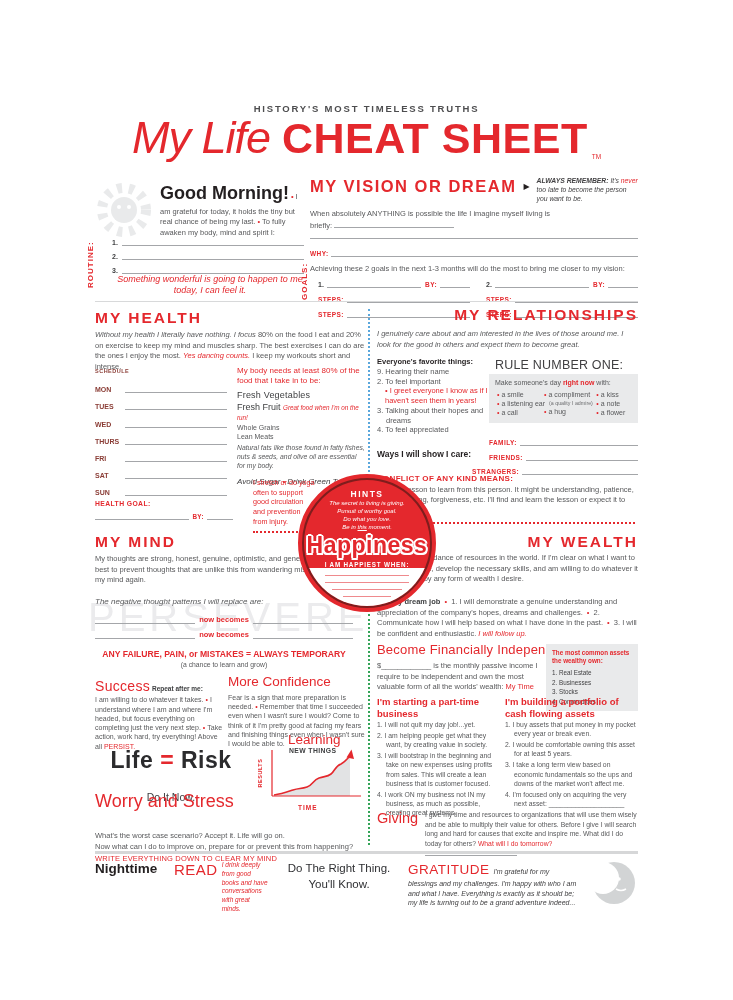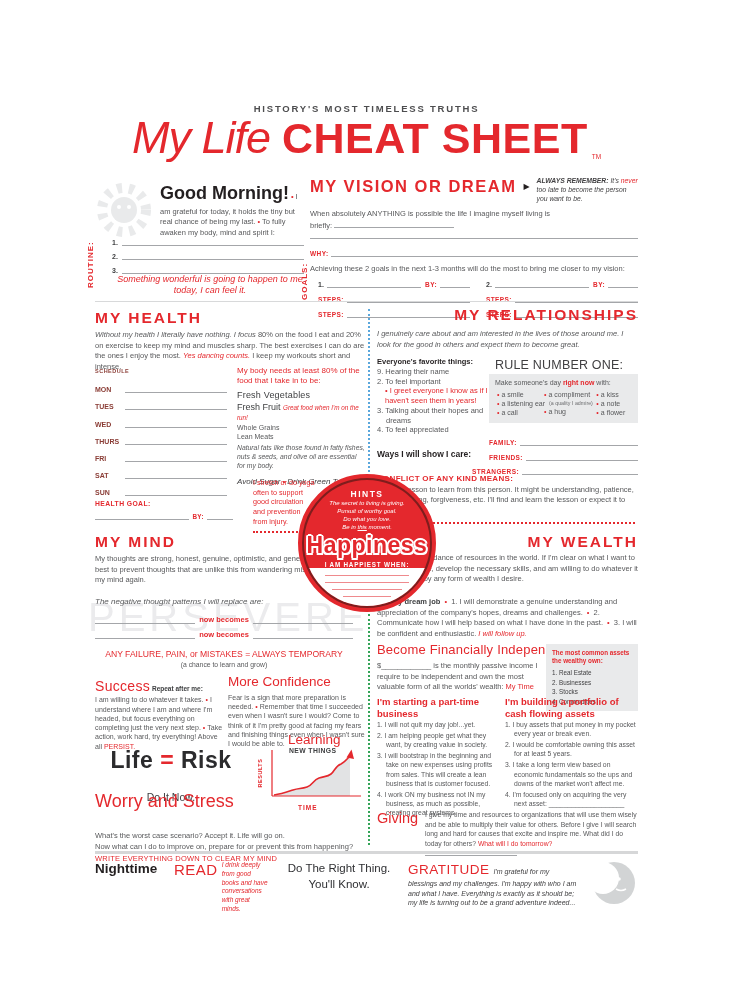--- a/index.html
+++ b/index.html
@@ -106,21 +106,21 @@
 #circle .chord{position:absolute;left:0;right:0;bottom:0;height:38px;background:#fff;padding-top:7px}
 #circle .chord div{border-bottom:1px solid #ef8a8d;margin:0 auto 6px}
 
 #mind{left:95px;top:533px;width:258px;font-size:7.5px}
 #mind h2{font-size:15.5px;font-weight:bold;color:#e4282d;letter-spacing:2px}
 #mind .wm{position:absolute;left:-7px;top:62px;font-size:40px;letter-spacing:4px;color:#ebebed;white-space:nowrap}
 #mind .intro{position:absolute;top:21px;width:256px;line-height:1.4}
 #mind .prompt{position:absolute;top:64px;font-style:italic;font-size:8px}
 #mind .nrow{position:absolute;width:258px}
 #mind .nb{color:#e4282d;font-weight:bold;font-size:7.5px;margin:0 4px}
-#mind .failure{position:absolute;top:116px;width:100%;text-align:center;color:#e4282d;font-weight:normal;font-size:8.6px;white-space:nowrap}
+#mind .failure{position:absolute;top:116px;width:100%;text-align:center;color:#e4282d;font-weight:bold;font-size:8.6px;white-space:nowrap}
 #mind .failure-sub{position:absolute;top:128px;width:100%;text-align:center;font-size:6.8px;color:#58595b}
 
 #success{left:95px;top:677px;width:130px;font-size:7px;line-height:1.32}
 #success .h{color:#e4282d;font-size:14px;letter-spacing:.3px}
 #success .sub{font-size:6.5px;color:#3f4042;font-weight:bold}
 #conf{left:228px;top:673px;width:139px;font-size:7px;line-height:1.32}
 #conf .h{color:#e4282d;font-size:13.5px;margin-bottom:2px}
 #risk{left:100px;top:747px;width:142px;text-align:center}
 #risk .main{font-size:23px;font-weight:bold;color:#2b2b2d;letter-spacing:.5px}
 #risk .sub{font-size:10.5px;color:#3f4042;margin-top:17px}

